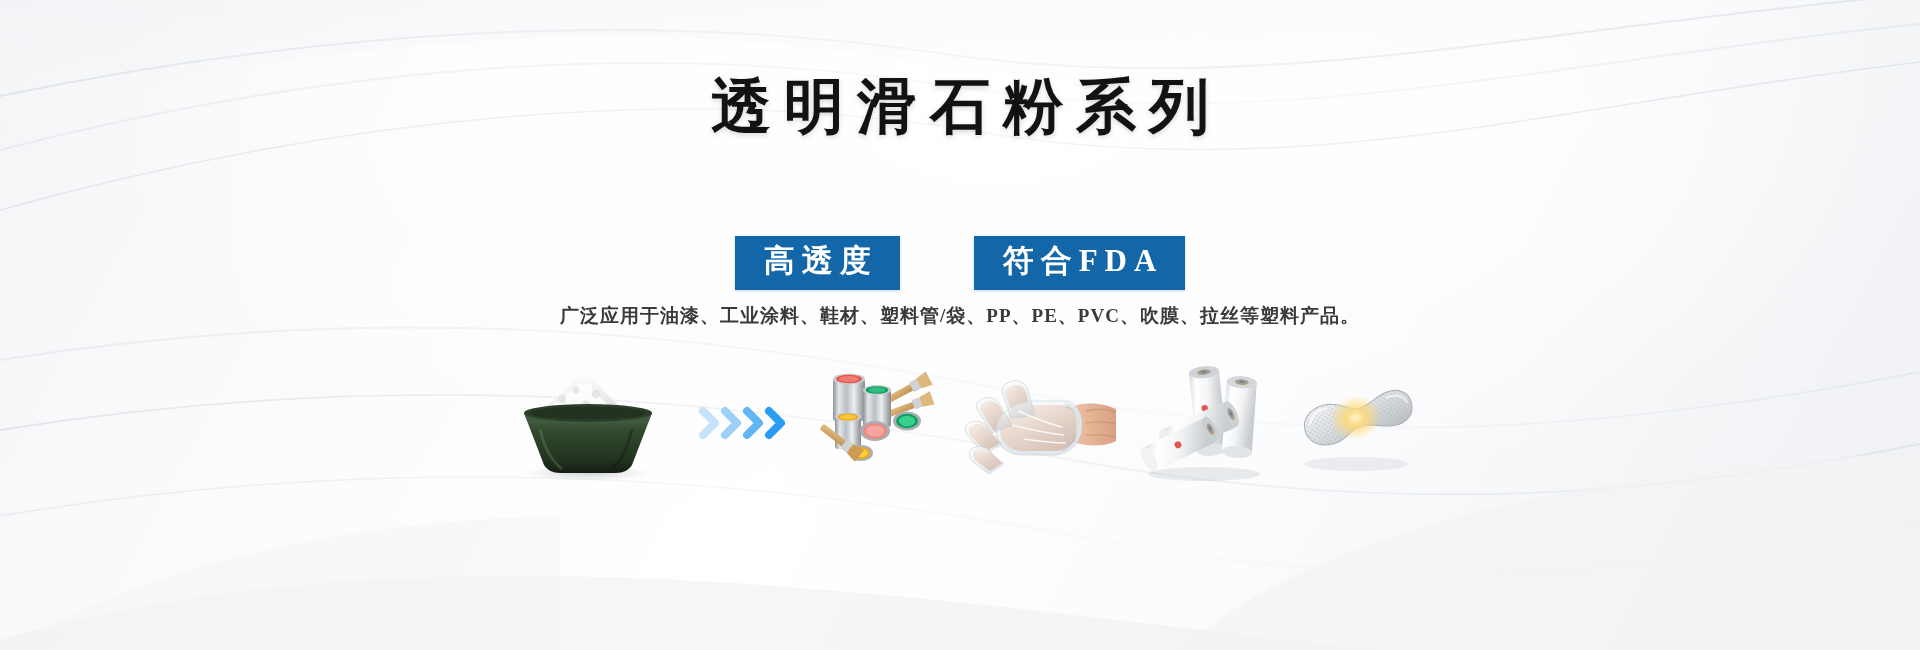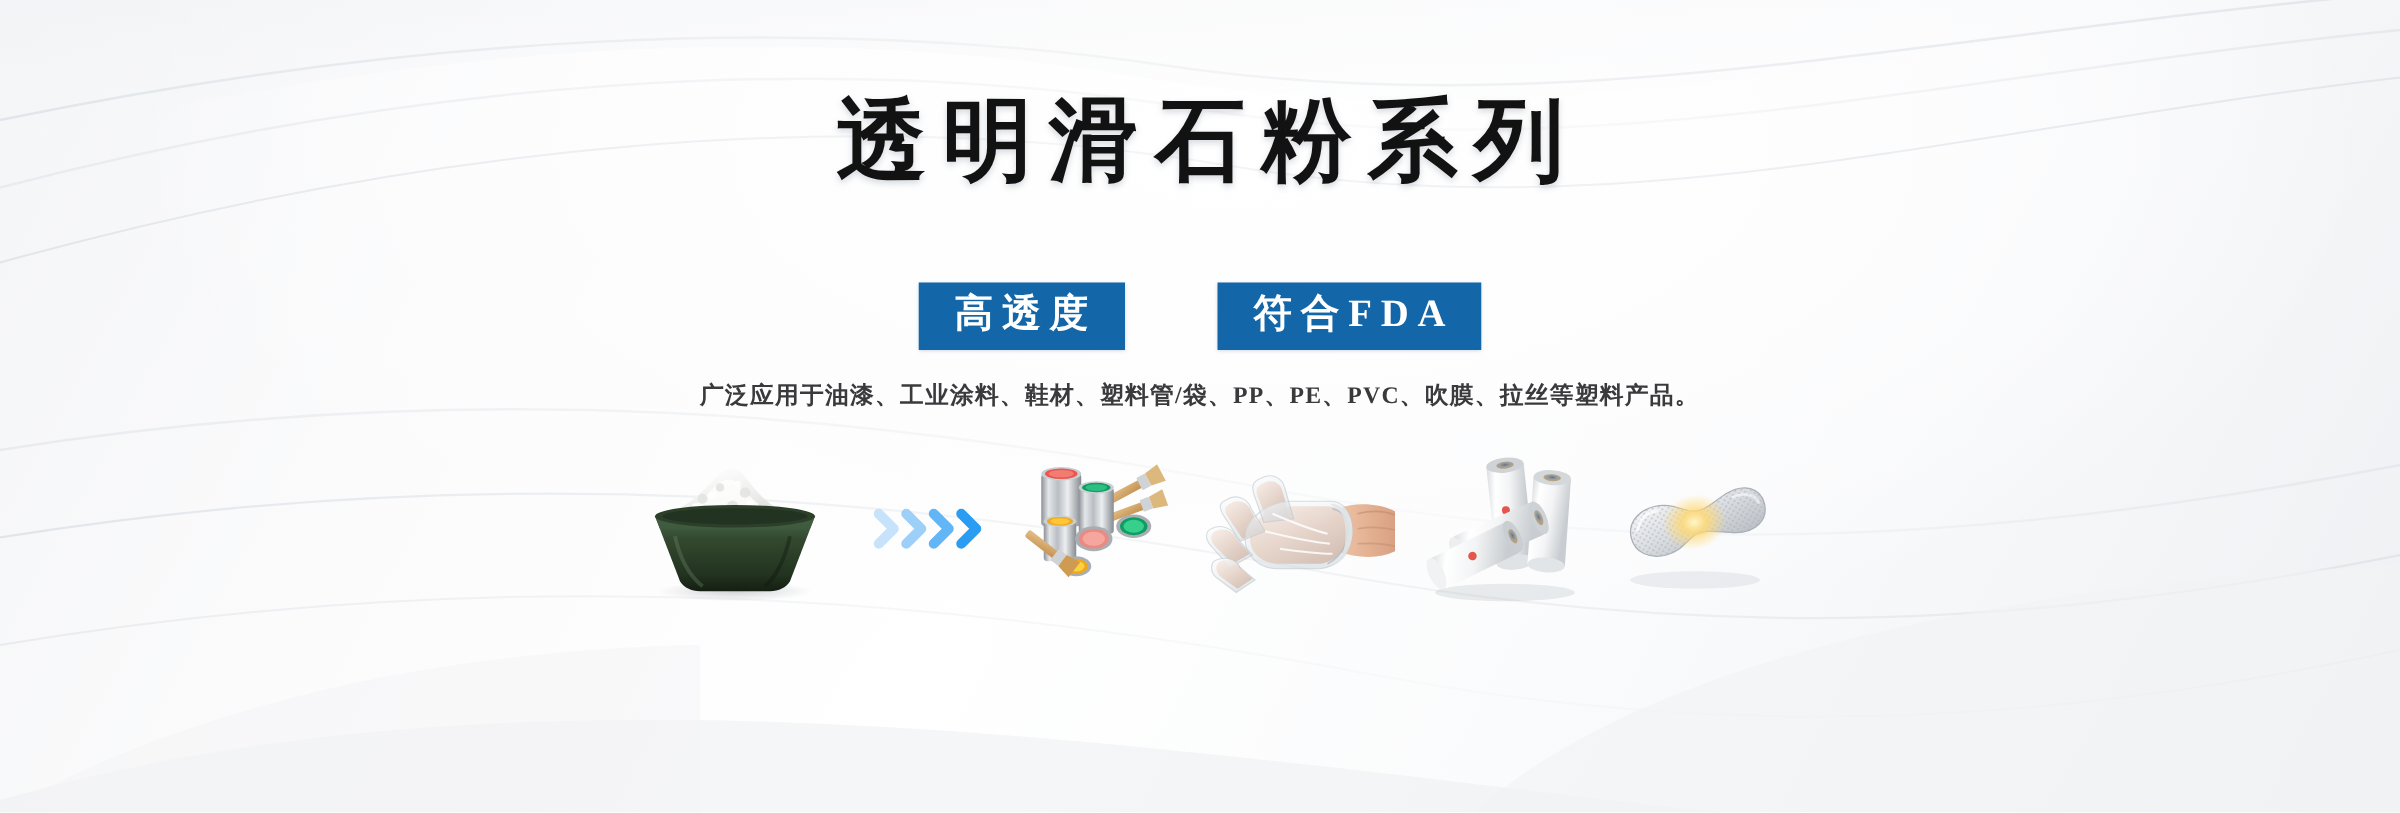--- a/index.html
+++ b/index.html
@@ -25,33 +25,33 @@
   .waves { position:absolute; inset:0; width:1920px; height:650px; pointer-events:none; }
 
   
   .title-wrap {
     position:absolute; left:0; right:0; top:76px;
     text-align:center;
   }
   .main-title {
     display:inline-block;
     font-family:"Liberation Serif","DejaVu Serif",serif;
-    font-size:72px;
+    font-size:60px;
     font-weight:700;
     line-height:1.05;
     color:#121212;
     letter-spacing:13px;
     text-indent:13px;
     text-shadow:0 2px 5px rgba(120,130,145,0.30), 0 1px 0 rgba(255,255,255,0.6);
     white-space:nowrap;
   }
 
   
   .badge-row {
-    position:absolute; left:0; right:0; top:226px;
+    position:absolute; left:0; right:0; top:236px;
     display:flex; justify-content:center; align-items:center;
     gap:74px;
   }
   .badge {
     background:#1366a8;
     color:#ffffff;
     font-family:"Liberation Serif","DejaVu Serif",serif;
     font-size:31px;
     font-weight:700;
     letter-spacing:7px;

